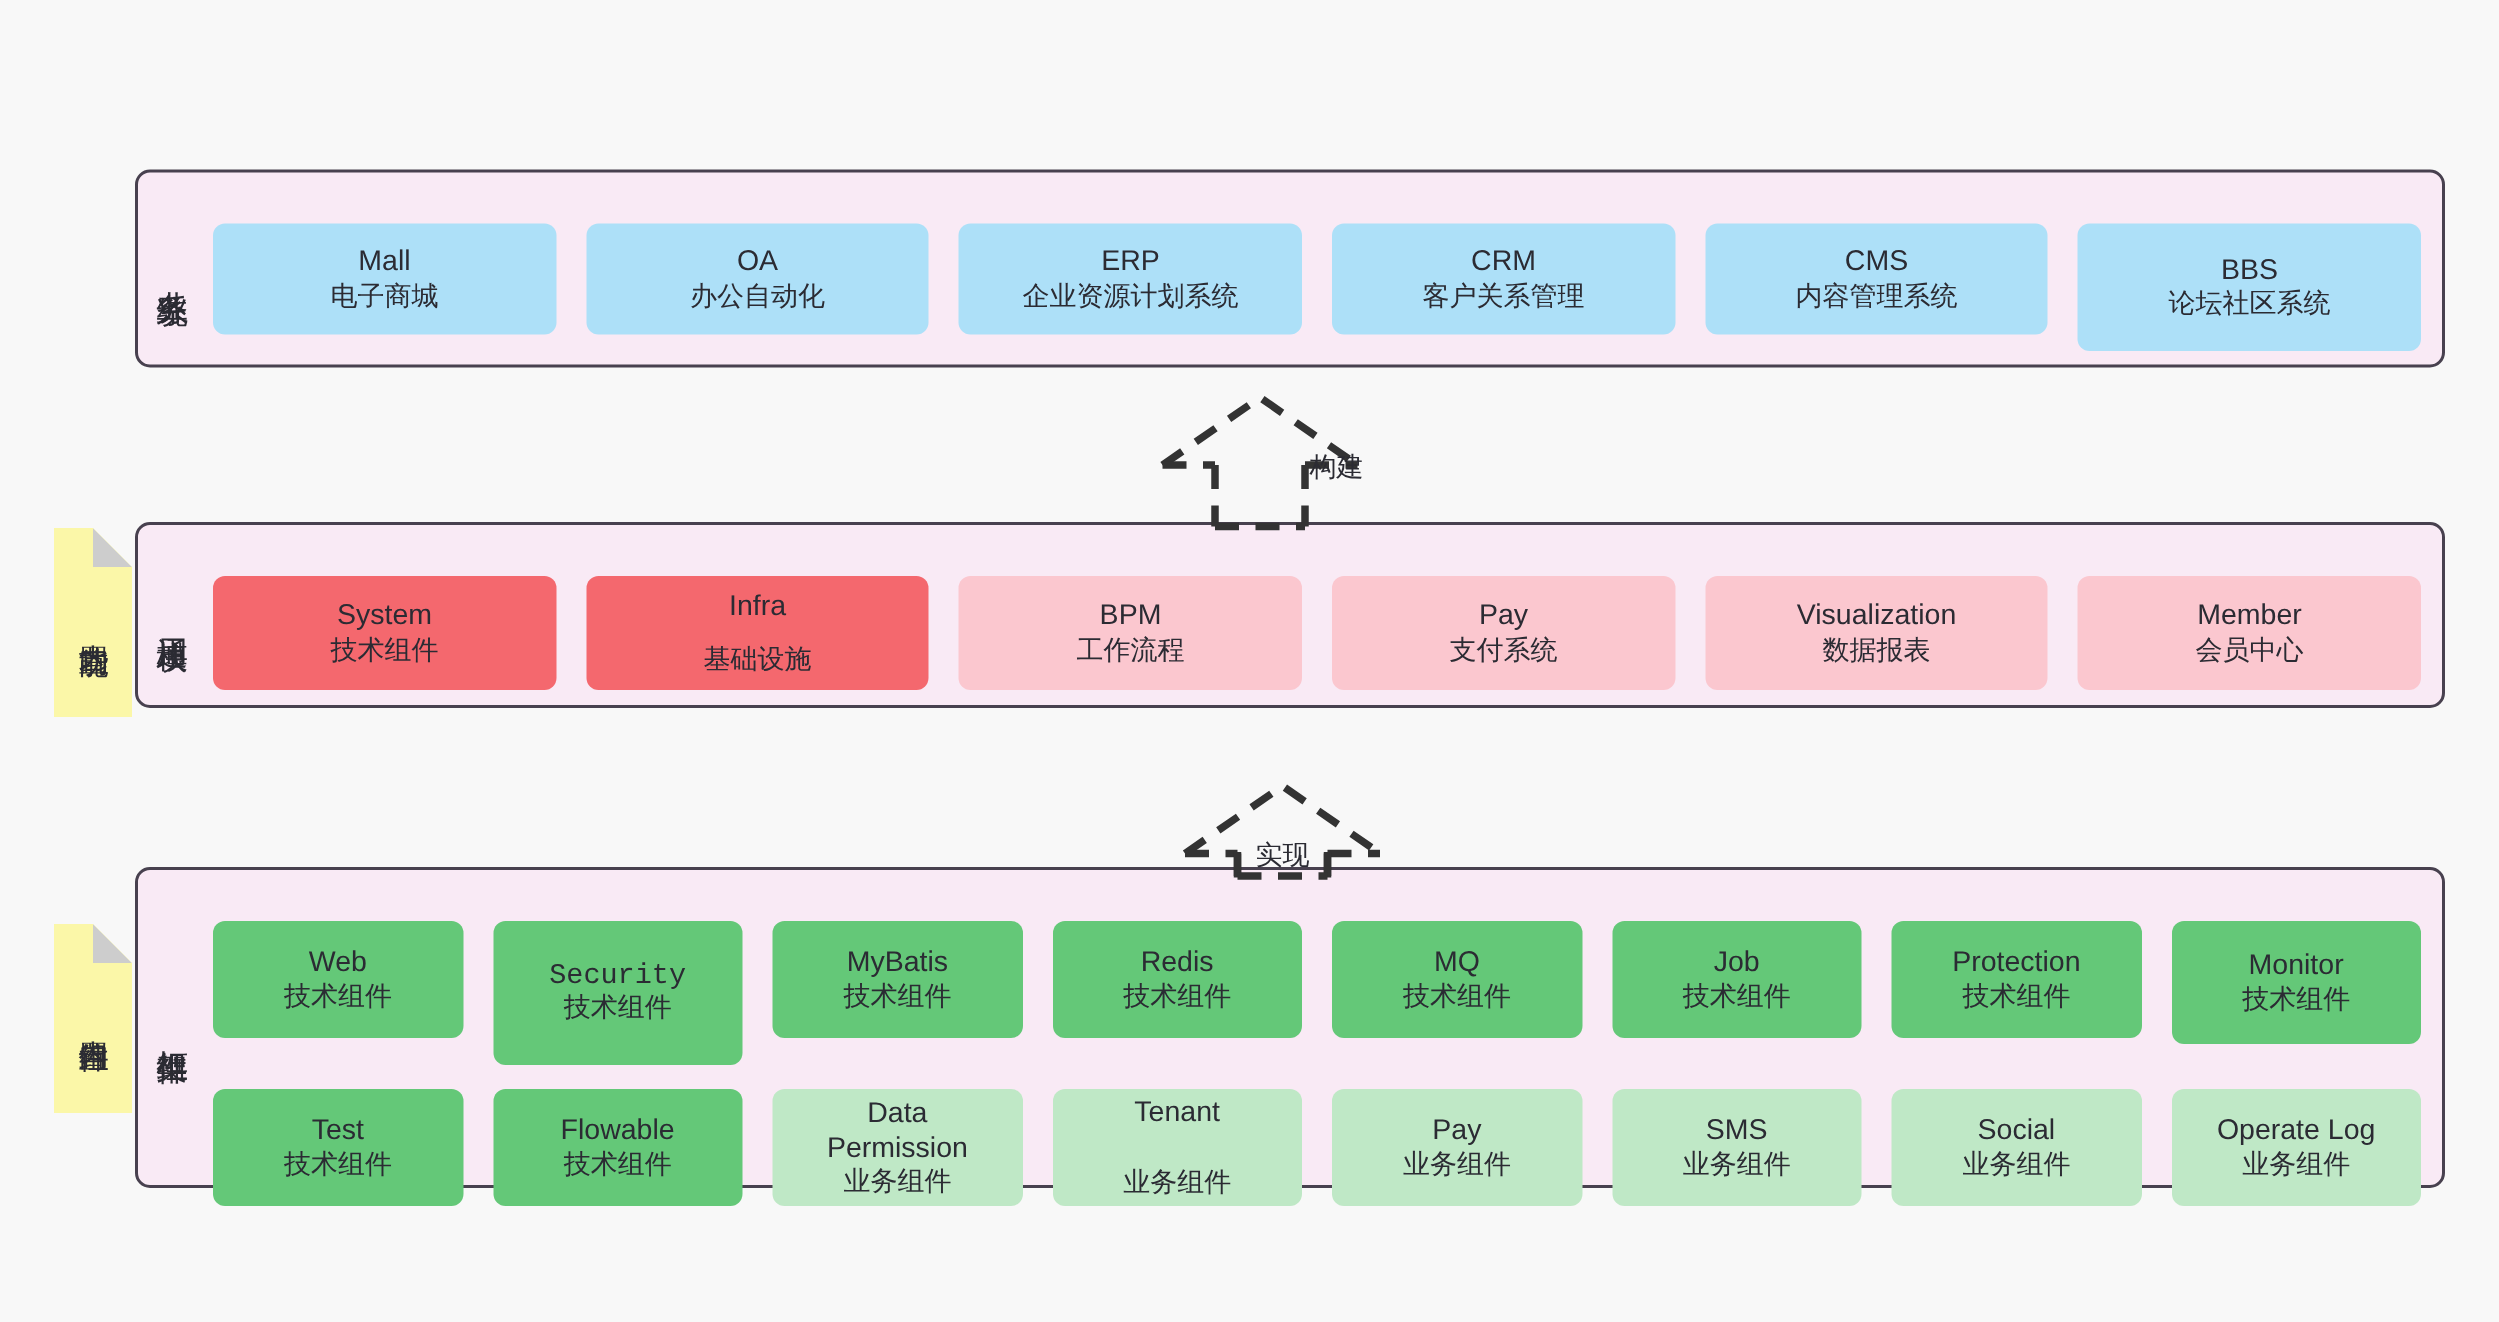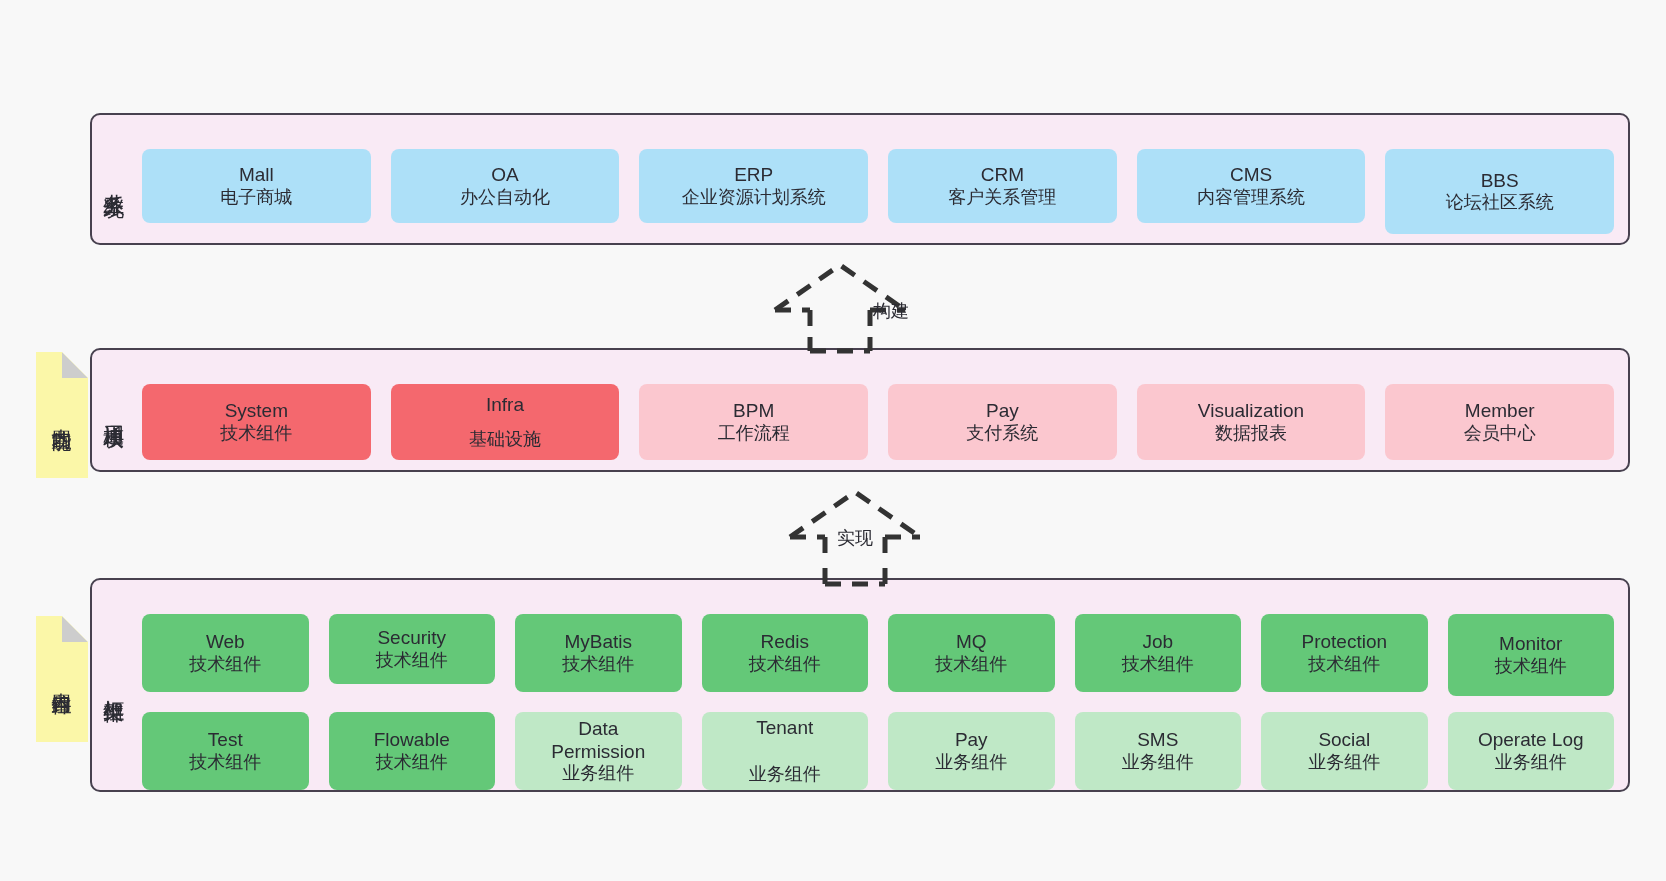--- a/index.html
+++ b/index.html
@@ -213,21 +213,21 @@
           <span class="cn">数据报表</span>
         </div>
         <div class="card c-pink" style="height:76px;">
           <span class="en">Member</span>
           <span class="cn">会员中心</span>
         </div>
       </div>
     </div>
   </div>
 
-  <div class="connector" style="left:770px; top:482px; width:200px; height:80px;">
+  <div class="connector" style="left:770px; top:514px; width:200px; height:80px;">
     <svg width="200" height="80" viewBox="0 0 200 80" fill="none" aria-hidden="true">
       <path d="M 20 55 L 85 10 L 150 55" stroke="#333333" stroke-width="5" stroke-dasharray="16 11" stroke-linecap="butt" fill="none"></path>
       <path d="M 20 55 L 55 55" stroke="#333333" stroke-width="5" stroke-dasharray="16 11" fill="none"></path>
       <path d="M 115 55 L 150 55" stroke="#333333" stroke-width="5" stroke-dasharray="16 11" fill="none"></path>
       <path d="M 55 55 L 55 78" stroke="#333333" stroke-width="5" stroke-dasharray="16 11" fill="none"></path>
       <path d="M 115 55 L 115 78" stroke="#333333" stroke-width="5" stroke-dasharray="16 11" fill="none"></path>
     </svg>
     <span class="connector-label" style="left:85px; top:44px;">实现</span>
   </div>
   <div class="connector" style="left:770px; top:568px; width:200px; height:24px;">
@@ -245,21 +245,21 @@
 
   <div class="layer" id="layer-framework" style="left:90px; top:578px; width:1540px; height:214px;">
     <div class="layer-title">框架组件</div>
     <div class="layer-body" style="gap:16px;">
 
       <div class="row">
         <div class="card c-green" style="height:78px;">
           <span class="en">Web</span>
           <span class="cn">技术组件</span>
         </div>
-        <div class="card c-green" style="height:70px;">
+        <div class="card c-green" style="height:96px;font-family:Liberation Mono, monospace;">
           <span class="en">Security</span>
           <span class="cn">技术组件</span>
         </div>
         <div class="card c-green" style="height:78px;">
           <span class="en">MyBatis</span>
           <span class="cn">技术组件</span>
         </div>
         <div class="card c-green" style="height:78px;">
           <span class="en">Redis</span>
           <span class="cn">技术组件</span>

